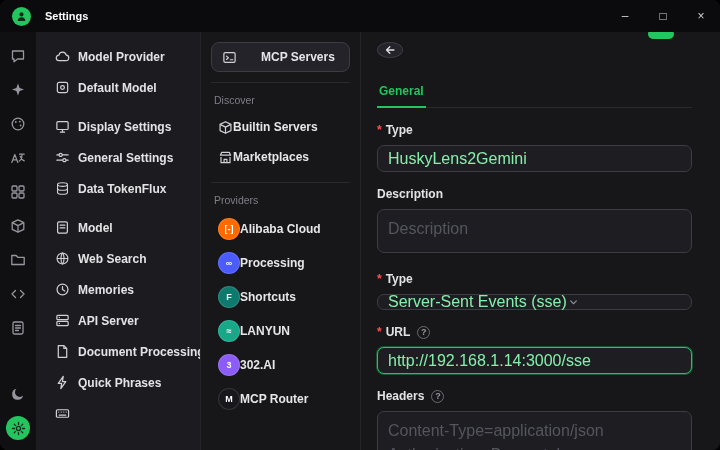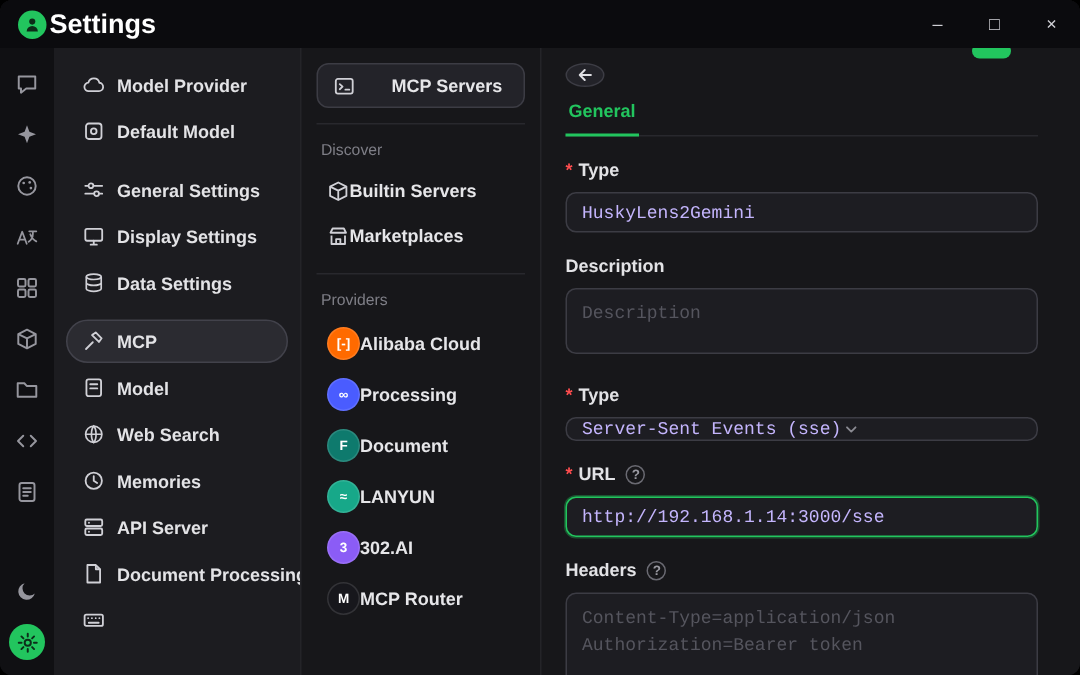--- a/index.html
+++ b/index.html
@@ -7,21 +7,21 @@
   body{font-family:"Liberation Sans",sans-serif;background:#000;color:#e6e6e9;cursor:default}
   :root{
     --accent:#22c55e;--bg:#17171a;--nav:#1c1c20;--rail:#101013;--tb:#0b0b0e;
     --line:#28282d;--input-bg:#1d1d22;--input-border:#3c3c44;--muted:#84848c;--ph:#55555e
   }
   .window{width:720px;height:450px;display:flex;flex-direction:column;background:var(--bg);border-radius:8px;overflow:hidden}
   
   .titlebar{height:32px;flex:0 0 32px;background:var(--tb);display:flex;align-items:center;justify-content:space-between;padding-left:12px}
   .tb-left{display:flex;align-items:center}
   .avatar{width:19px;height:19px;border-radius:50%;background:var(--accent);display:flex;align-items:center;justify-content:center}
-  .tb-title{font-size:18px;font-weight:700;margin-left:2px;color:#fff}
+  .tb-title{font-size:11px;font-weight:700;margin-left:14px;color:#fff}
   .win-controls{display:flex;height:32px}
   .wc{width:38px;height:32px;background:transparent;border:0;color:#cfcfd4;font-size:12px;font-family:inherit;cursor:pointer}
   
   .bodyrow{flex:1;display:flex;min-height:0}
   .rail{width:36px;flex:0 0 36px;background:var(--rail);display:flex;flex-direction:column;align-items:center;padding:12px 0 10px;gap:10px}
   .rail-btn{width:24px;height:24px;flex:0 0 auto;border:0;background:transparent;color:#96969e;display:flex;align-items:center;justify-content:center;border-radius:6px;cursor:pointer}
   .rail-btn.active{background:var(--accent);color:#0d2d1a;border-radius:50%}
   .rail-spacer{flex:1}
   
   .sidenav{width:164px;flex:0 0 164px;background:var(--nav);padding:10px 8px;display:flex;flex-direction:column;overflow:hidden}
@@ -35,28 +35,28 @@
   .mcp-head{height:30px;flex:0 0 30px;border:1px solid #3c3c44;background:#232329;border-radius:8px;display:flex;align-items:center;gap:24px;padding:0 10px;font-size:12px;font-weight:700;cursor:pointer}
   .hdivider{height:1px;flex:0 0 1px;background:var(--line);margin:10px 0}
   .sec-title{font-size:10.5px;color:#7e7e86;margin:1px 0 6px 3px}
   .mcp-item{height:30px;flex:0 0 30px;display:flex;align-items:center;gap:0;padding:0 7px;font-size:12px;font-weight:600;border-radius:8px;cursor:pointer;white-space:nowrap}
   .provider{height:34px;flex:0 0 34px}
   .pcircle{width:22px;height:22px;flex:0 0 22px;border-radius:50%;display:flex;align-items:center;justify-content:center;font-size:9px;font-weight:700;color:#fff;border:1px solid rgba(255,255,255,.12)}
   
   .detail{flex:1;background:var(--bg);border-left:1px solid #242428;position:relative;padding:10px 28px 0 16px;overflow:hidden;display:flex;flex-direction:column}
   .toggle-peek{position:absolute;top:-3px;right:46px;width:26px;height:10px;border-radius:5px;background:var(--accent)}
   .back-btn{width:26px;height:26px;border-radius:50%;border:1px solid #3c3c44;background:#232329;color:#e0e0e4;display:flex;align-items:center;justify-content:center;cursor:pointer;margin-bottom:3px}
-  .tabs-row{border-bottom:1px solid var(--line);display:flex;margin-top:0}
+  .tabs-row{border-bottom:1px solid var(--line);display:flex;margin-top:17px}
   .tab{font-size:12px;font-weight:600;padding:6px 2px 8px;margin-bottom:-1px;cursor:pointer}
   .tab.active{color:var(--accent);border-bottom:2px solid var(--accent)}
   .field{margin-top:15px}
   .flabel{display:flex;align-items:center;gap:4px;font-size:12px;font-weight:600;color:#e3e3e6;margin-bottom:8px}
   .req{color:#ff4d4f}
   .help{width:13px;height:13px;border-radius:50%;border:1px solid #6a6a72;color:#9a9aa2;font-size:9px;display:inline-flex;align-items:center;justify-content:center;margin-left:3px;cursor:pointer}
-  .finput,.ftextarea,.fselect{width:100%;background:var(--input-bg);border:1px solid var(--input-border);border-radius:7px;color:#c4b5fd;font-size:12px;font-family:Liberation Mono, monospace;padding:0 10px;outline:none}
+  .finput,.ftextarea,.fselect{width:100%;background:var(--input-bg);border:1px solid var(--input-border);border-radius:7px;color:#86efac;font-size:16px;font-family:Liberation Sans, sans-serif;padding:0 10px;outline:none}
   .finput{height:27px}
   .finput.focused{border-color:var(--accent);box-shadow:0 0 0 1px rgba(34,197,94,.35)}
   .ftextarea{height:44px;padding:7px 10px;resize:none;line-height:1.5}
   .ftextarea.headers{height:100px}
   .finput::placeholder,.ftextarea::placeholder{color:var(--ph)}
   .fselect{height:16px;display:flex;align-items:center;justify-content:flex-start;cursor:pointer}
   .chev{color:#8a8a92;width:13px;height:13px}
 </style>
 </head>
 <body>
@@ -168,56 +168,47 @@
                 <circle cx="8" cy="8" r="2"></circle>
               </svg>
             </span>
           <span class="nlabel">Default Model</span>
         </div>
       </div>
       <div class="nav-group">
         <div class="nav-item">
           <span class="nicon">
               <svg width="15" height="15" viewBox="0 0 16 16" fill="none" stroke="currentColor" stroke-width="1.3" stroke-linecap="round">
+                <rect x="2" y="2.8" width="12" height="8.4" rx="1.2"></rect>
+                <path d="M5.8 14h4.4M8 11.2V14"></path>
+              </svg>
+            </span>
+          <span class="nlabel">Display Settings</span>
+        </div>
+        <div class="nav-item">
+          <span class="nicon">
+              <svg width="15" height="15" viewBox="0 0 16 16" fill="none" stroke="currentColor" stroke-width="1.3" stroke-linecap="round">
                 <path d="M2 5.2h12M2 10.8h12"></path>
                 <circle cx="6" cy="5.2" r="1.7" fill="#1c1c20"></circle>
                 <circle cx="10" cy="10.8" r="1.7" fill="#1c1c20"></circle>
               </svg>
             </span>
           <span class="nlabel">General Settings</span>
         </div>
         <div class="nav-item">
           <span class="nicon">
-              <svg width="15" height="15" viewBox="0 0 16 16" fill="none" stroke="currentColor" stroke-width="1.3" stroke-linecap="round">
-                <rect x="2" y="2.8" width="12" height="8.4" rx="1.2"></rect>
-                <path d="M5.8 14h4.4M8 11.2V14"></path>
-              </svg>
-            </span>
-          <span class="nlabel">Display Settings</span>
-        </div>
-        <div class="nav-item">
-          <span class="nicon">
               <svg width="15" height="15" viewBox="0 0 16 16" fill="none" stroke="currentColor" stroke-width="1.2">
                 <ellipse cx="8" cy="3.8" rx="5.3" ry="1.9"></ellipse>
                 <path d="M2.7 3.8v8.4c0 1 2.4 1.9 5.3 1.9s5.3-.9 5.3-1.9V3.8M2.7 8c0 1 2.4 1.9 5.3 1.9S13.3 9 13.3 8"></path>
               </svg>
             </span>
-          <span class="nlabel">Data Settings</span>
+          <span class="nlabel">Data TokenFlux</span>
         </div>
       </div>
       <div class="nav-group">
-        <div class="nav-item selected">
-          <span class="nicon">
-              <svg width="15" height="15" viewBox="0 0 16 16" fill="none" stroke="currentColor" stroke-width="1.3" stroke-linecap="round" stroke-linejoin="round">
-                <path d="M2.5 13.5l4.8-4.8"></path>
-                <path d="M6.8 3.6l2.6-1.9 4.2 4.2-1.9 2.6L6.8 3.6z"></path>
-              </svg>
-            </span>
-          <span class="nlabel">MCP</span>
-        </div>
         <div class="nav-item">
           <span class="nicon">
               <svg width="15" height="15" viewBox="0 0 16 16" fill="none" stroke="currentColor" stroke-width="1.3" stroke-linecap="round">
                 <rect x="2.8" y="2" width="10.4" height="12" rx="1.5"></rect>
                 <path d="M5.5 5.5h5M5.5 8.5h5"></path>
               </svg>
             </span>
           <span class="nlabel">Model</span>
         </div>
         <div class="nav-item">
@@ -250,20 +241,28 @@
           <span class="nlabel">API Server</span>
         </div>
         <div class="nav-item">
           <span class="nicon">
               <svg width="15" height="15" viewBox="0 0 16 16" fill="none" stroke="currentColor" stroke-width="1.3" stroke-linejoin="round">
                 <path d="M3.5 1.8h6l3 3v9.4h-9z"></path>
                 <path d="M9.5 1.8v3h3"></path>
               </svg>
             </span>
           <span class="nlabel">Document Processing</span>
+        </div>
+        <div class="nav-item">
+          <span class="nicon">
+              <svg width="15" height="15" viewBox="0 0 16 16" fill="none" stroke="currentColor" stroke-width="1.3" stroke-linejoin="round">
+                <path d="M8.8 1.5L3.5 9h3.6l-.9 5.5L11.5 7H7.9z"></path>
+              </svg>
+            </span>
+          <span class="nlabel">Quick Phrases</span>
         </div>
         <div class="nav-item">
           <span class="nicon">
               <svg width="15" height="15" viewBox="0 0 16 16" fill="none" stroke="currentColor" stroke-width="1.3" stroke-linecap="round">
                 <rect x="1.5" y="4" width="13" height="8" rx="1.2"></rect>
                 <path d="M4 6.5h.01M6.7 6.5h.01M9.4 6.5h.01M12 6.5h.01M4.5 9.8h7"></path>
               </svg>
             </span>
         </div>
       </div>
@@ -305,21 +304,21 @@
       <div class="mcp-item provider">
         <span class="pcircle" style="background: rgb(255, 106, 0);">[-]</span>
         <span>Alibaba Cloud</span>
       </div>
       <div class="mcp-item provider">
         <span class="pcircle" style="background: rgb(74, 92, 255);">∞</span>
         <span>Processing</span>
       </div>
       <div class="mcp-item provider">
         <span class="pcircle" style="background: rgb(14, 122, 109);">F</span>
-        <span>Document</span>
+        <span>Shortcuts</span>
       </div>
       <div class="mcp-item provider">
         <span class="pcircle" style="background: rgb(23, 168, 137);">≈</span>
         <span>LANYUN</span>
       </div>
       <div class="mcp-item provider">
         <span class="pcircle" style="background: rgb(139, 92, 246);">3</span>
         <span>302.AI</span>
       </div>
       <div class="mcp-item provider">

